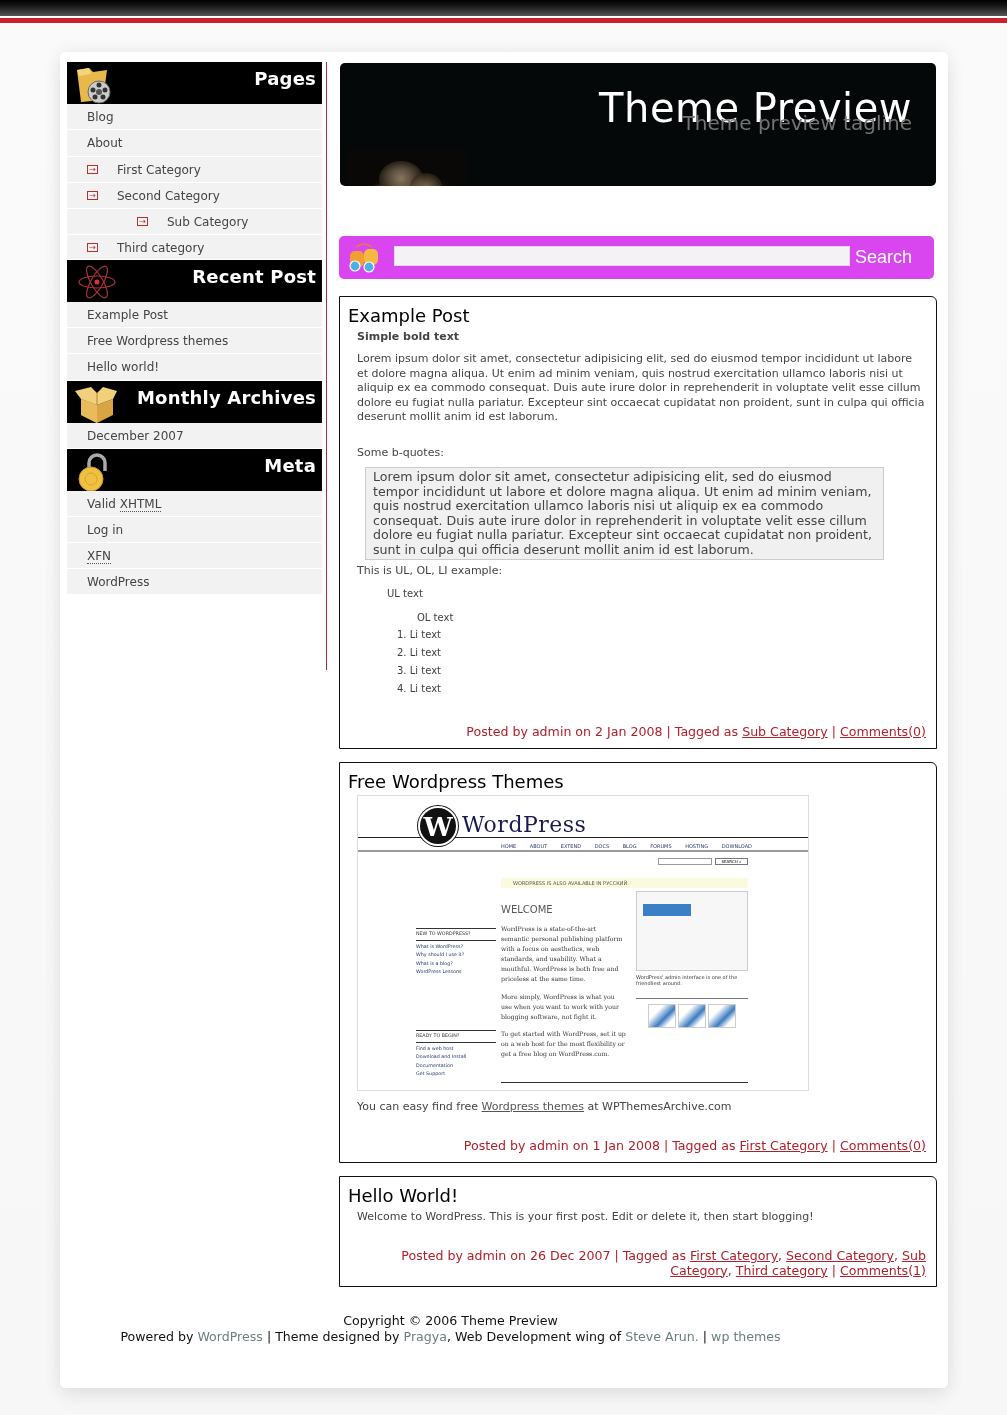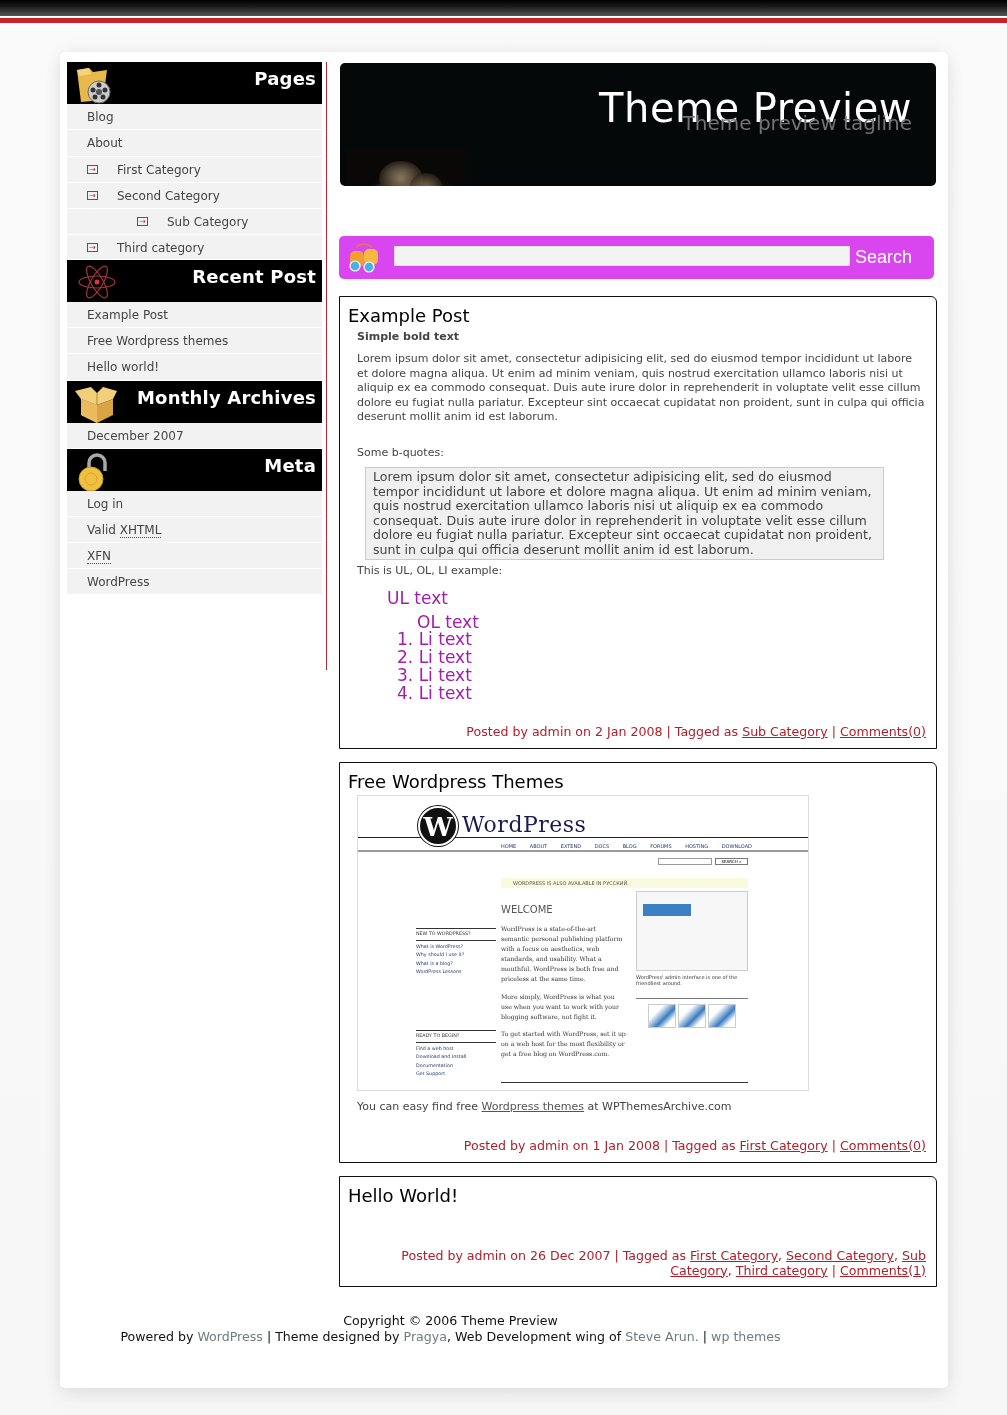--- a/index.html
+++ b/index.html
@@ -87,21 +87,21 @@
   .post .body { position: absolute; left: 17px; right: 10px; font-size: 11px; color: #444; line-height: 14.5px; }
   .meta {
     position: absolute; right: 10px; text-align: right; font-size: 12.6px; color: #b0202b; line-height: 14.5px;
   }
   .meta a, .body a { color: #b0202b; text-decoration: underline; cursor: pointer; }
   .body a.grey { color: #555; }
   blockquote {
     position: absolute; left: 25px; width: 519px; background: #f0f0f0; border: 1px solid #ccc;
     padding: 2px 7px; font-size: 12.6px; line-height: 14.5px; color: #444;
   }
-  .li-row { position: absolute; font-size: 17px; color: #a21caf; text-align: center; }
+  .li-row { position: absolute; font-size: 10px; color: #404040; text-align: center; }
 
   
   .wpshot {
     position: absolute; left: 17px; top: 32px; width: 452px; height: 296px;
     border: 1px solid #ddd; background: #fff; overflow: hidden;
     font-family: "DejaVu Serif", serif;
   }
   .wpshot .hrule1 { position:absolute; left:0; top:41px; width:450px; height:1px; background:#222; }
   .wpshot .hrule2 { position:absolute; left:0; top:54px; width:450px; height:2px; background:#999; }
   .wpshot .wlogo { position:absolute; left:60px; top:10px; width:40px; height:40px; border-radius:50%; background:#111; border:2px solid #fff; box-shadow:0 0 0 1px #111; color:#fff; font-size:26px; text-align:center; line-height:38px; font-weight:bold; }
@@ -183,22 +183,22 @@
   <div class="w-item" style="height:26px;"><span>December 2007</span></div>
 
   <div class="widget-head">
     <svg class="w-icon" viewBox="0 0 46 40">
       <path d="M16 20 L16 12 A8 8 0 0 1 32 12 L32 20" fill="none" stroke="#aaa" stroke-width="3.5"></path>
       <circle cx="18" cy="28" r="12" fill="#f0c040" stroke="#c8962a"></circle>
       <circle cx="18" cy="28" r="6" fill="none" stroke="#d7a43a"></circle>
     </svg>
     <span class="w-title">Meta</span>
   </div>
+  <div class="w-item"><span>Valid </span><span class="dotted">XHTML</span></div>
   <div class="w-item"><span>Log in</span></div>
-  <div class="w-item"><span>Valid </span><span class="dotted">XHTML</span></div>
   <div class="w-item"><span class="dotted">XFN</span></div>
   <div class="w-item"><span>WordPress</span></div>
 </div>
 <div class="sidebar-rule"></div>
 
 <div class="header">
   <svg class="candle" viewBox="0 0 120 81">
     <defs>
       <radialGradient id="glow" cx="0.55" cy="0.75" r="0.5">
         <stop offset="0" stop-color="#fff4c0"></stop>
@@ -292,20 +292,21 @@
   <div class="body" style="top:337px;">
     <span>You can easy find free </span><a class="grey">Wordpress themes</a><span> at WPThemesArchive.com</span>
   </div>
   <div class="meta" style="top:376px;">
     <span>Posted by admin on 1 Jan 2008 | Tagged as </span><a>First Category</a><span> | </span><a>Comments(0)</a>
   </div>
 </div>
 
 <div class="post" style="top:1176px; height:111px;">
   <h2>Hello World!</h2>
+  <div class="body" style="top:33px;">Welcome to WordPress. This is your first post. Edit or delete it, then start blogging!</div>
   <div class="meta" style="top:72px; width:540px;">
     <span>Posted by admin on 26 Dec 2007 | Tagged as </span><a>First Category</a><span>, </span><a>Second Category</a><span>, </span><a>Sub Category</a><span>, </span><a>Third category</a><span> | </span><a>Comments(1)</a>
   </div>
 </div>
 
 <div class="footer" style="top:1313px;">Copyright © 2006 Theme Preview</div>
 <div class="footer" style="top:1329px;">
   <span>Powered by </span><a>WordPress</a><span> | Theme designed by </span><a>Pragya</a><span>, Web Development wing of </span><a>Steve Arun.</a><span> | </span><a>wp themes</a>
 </div>
 

